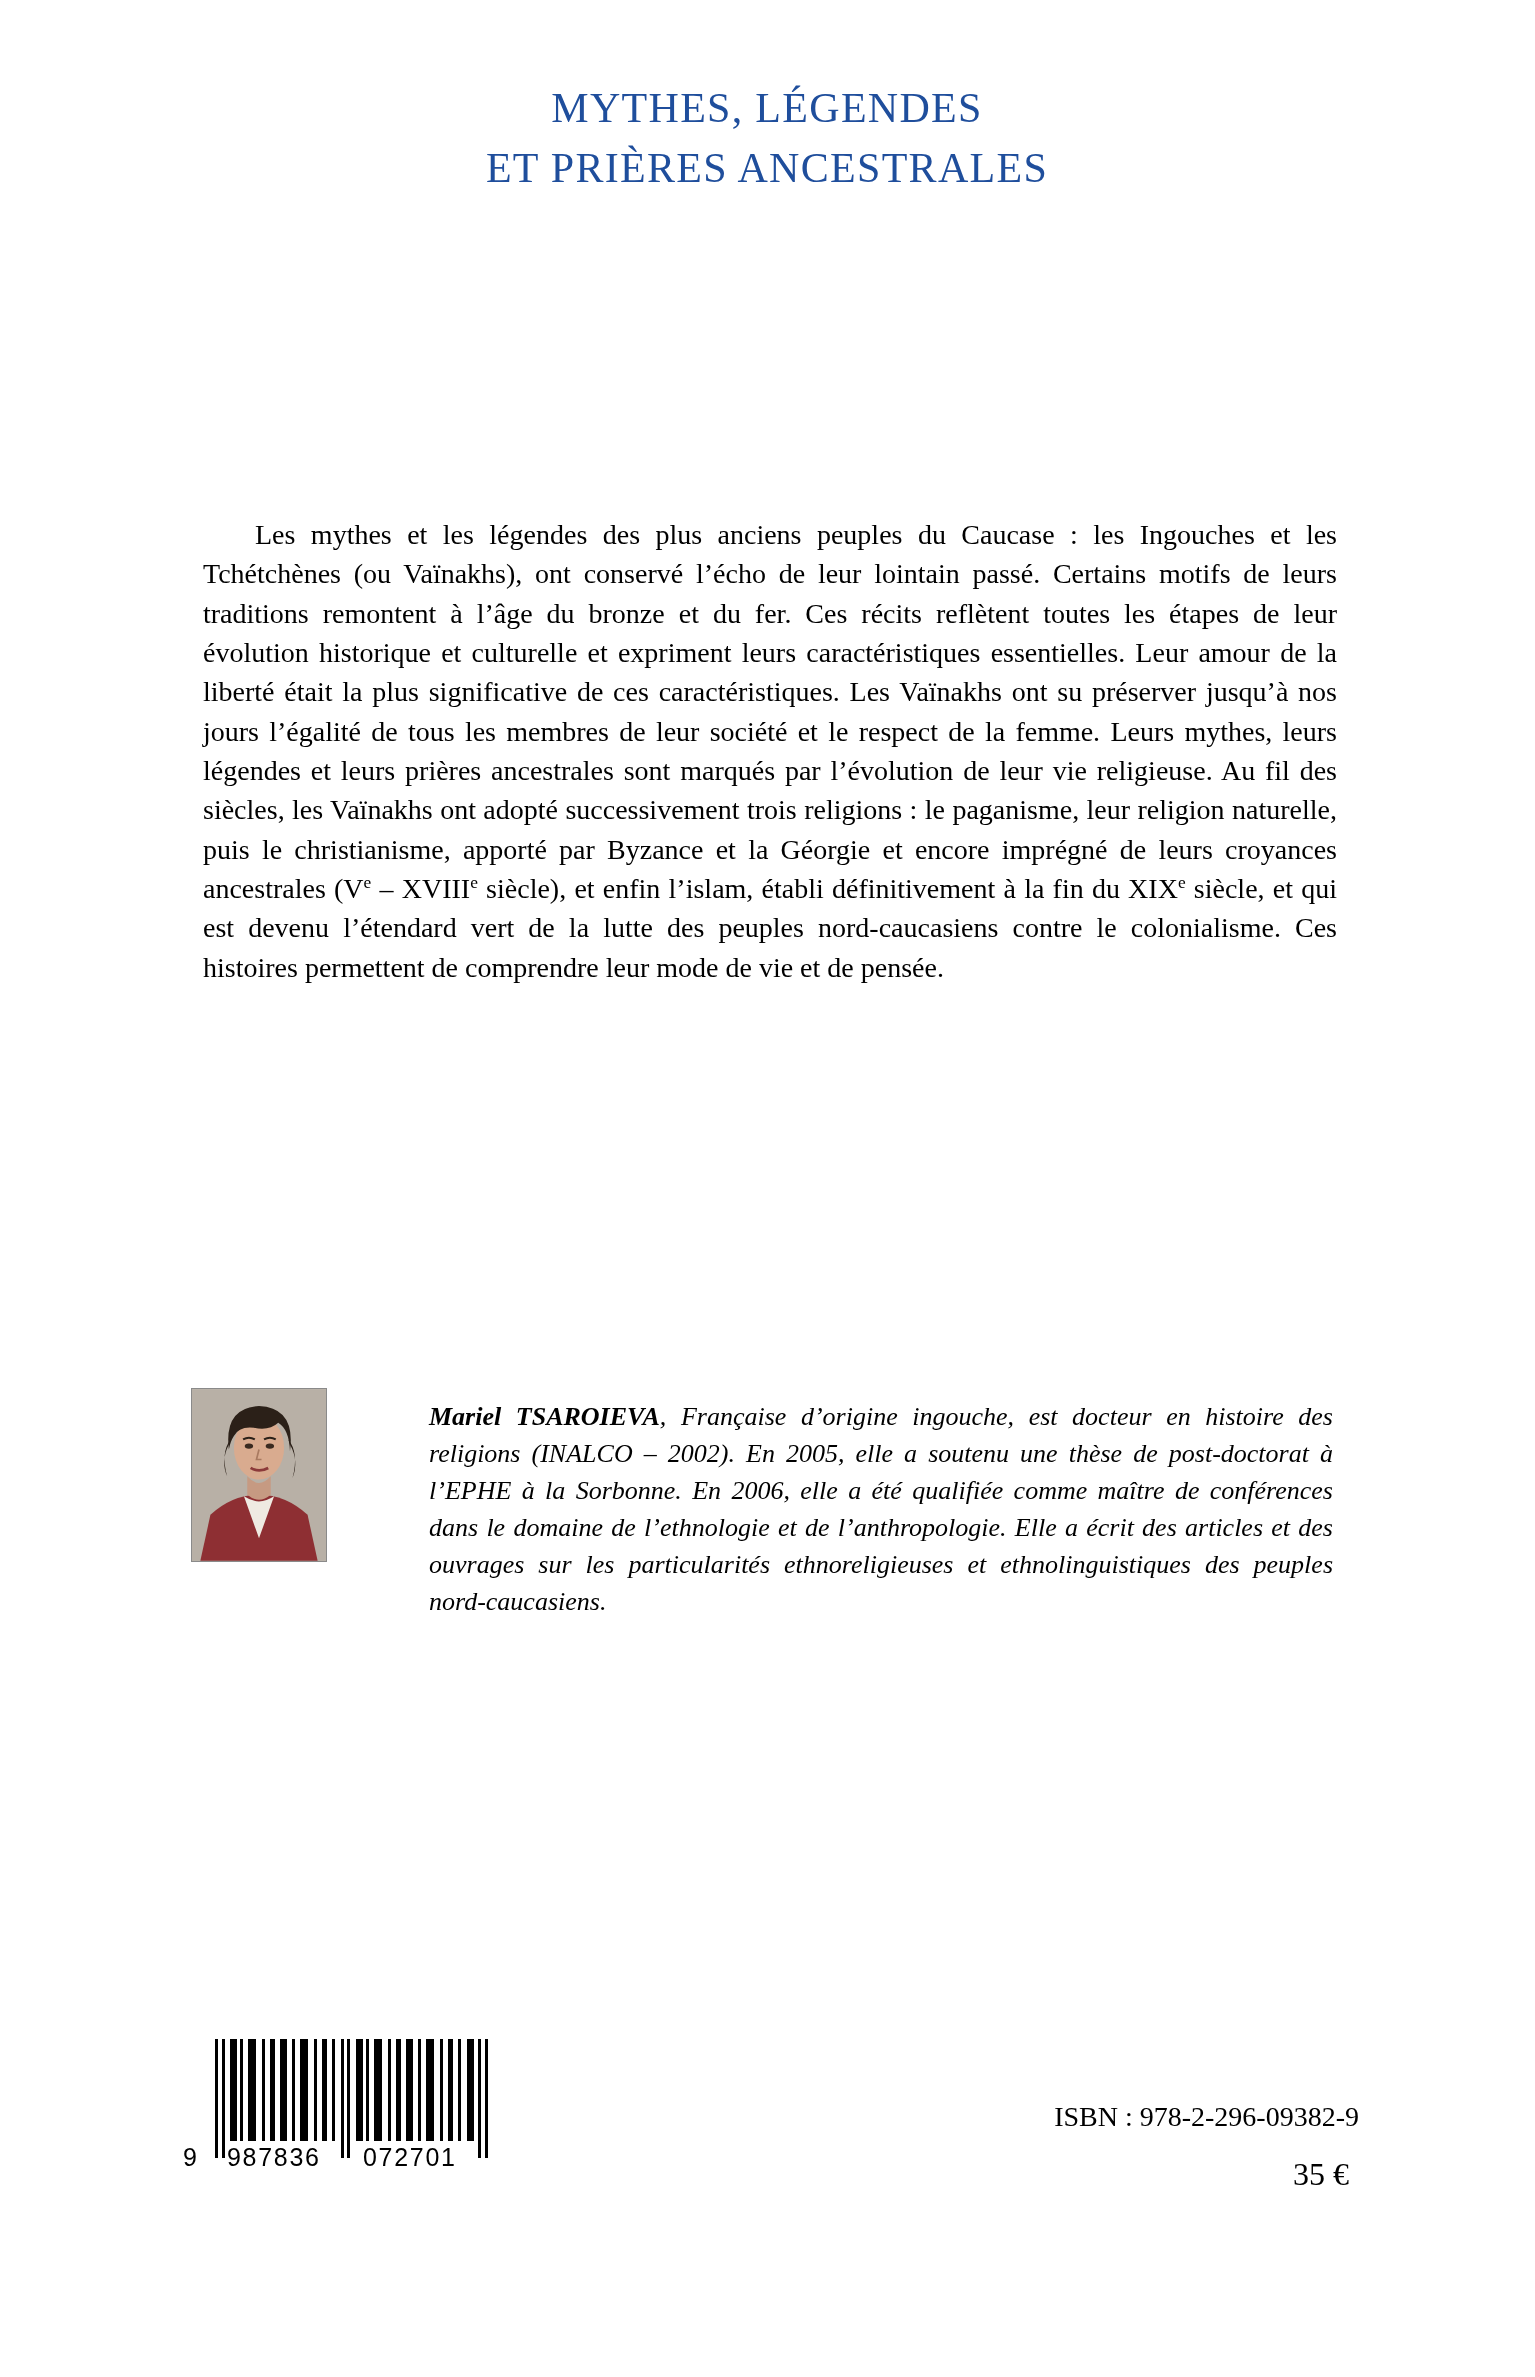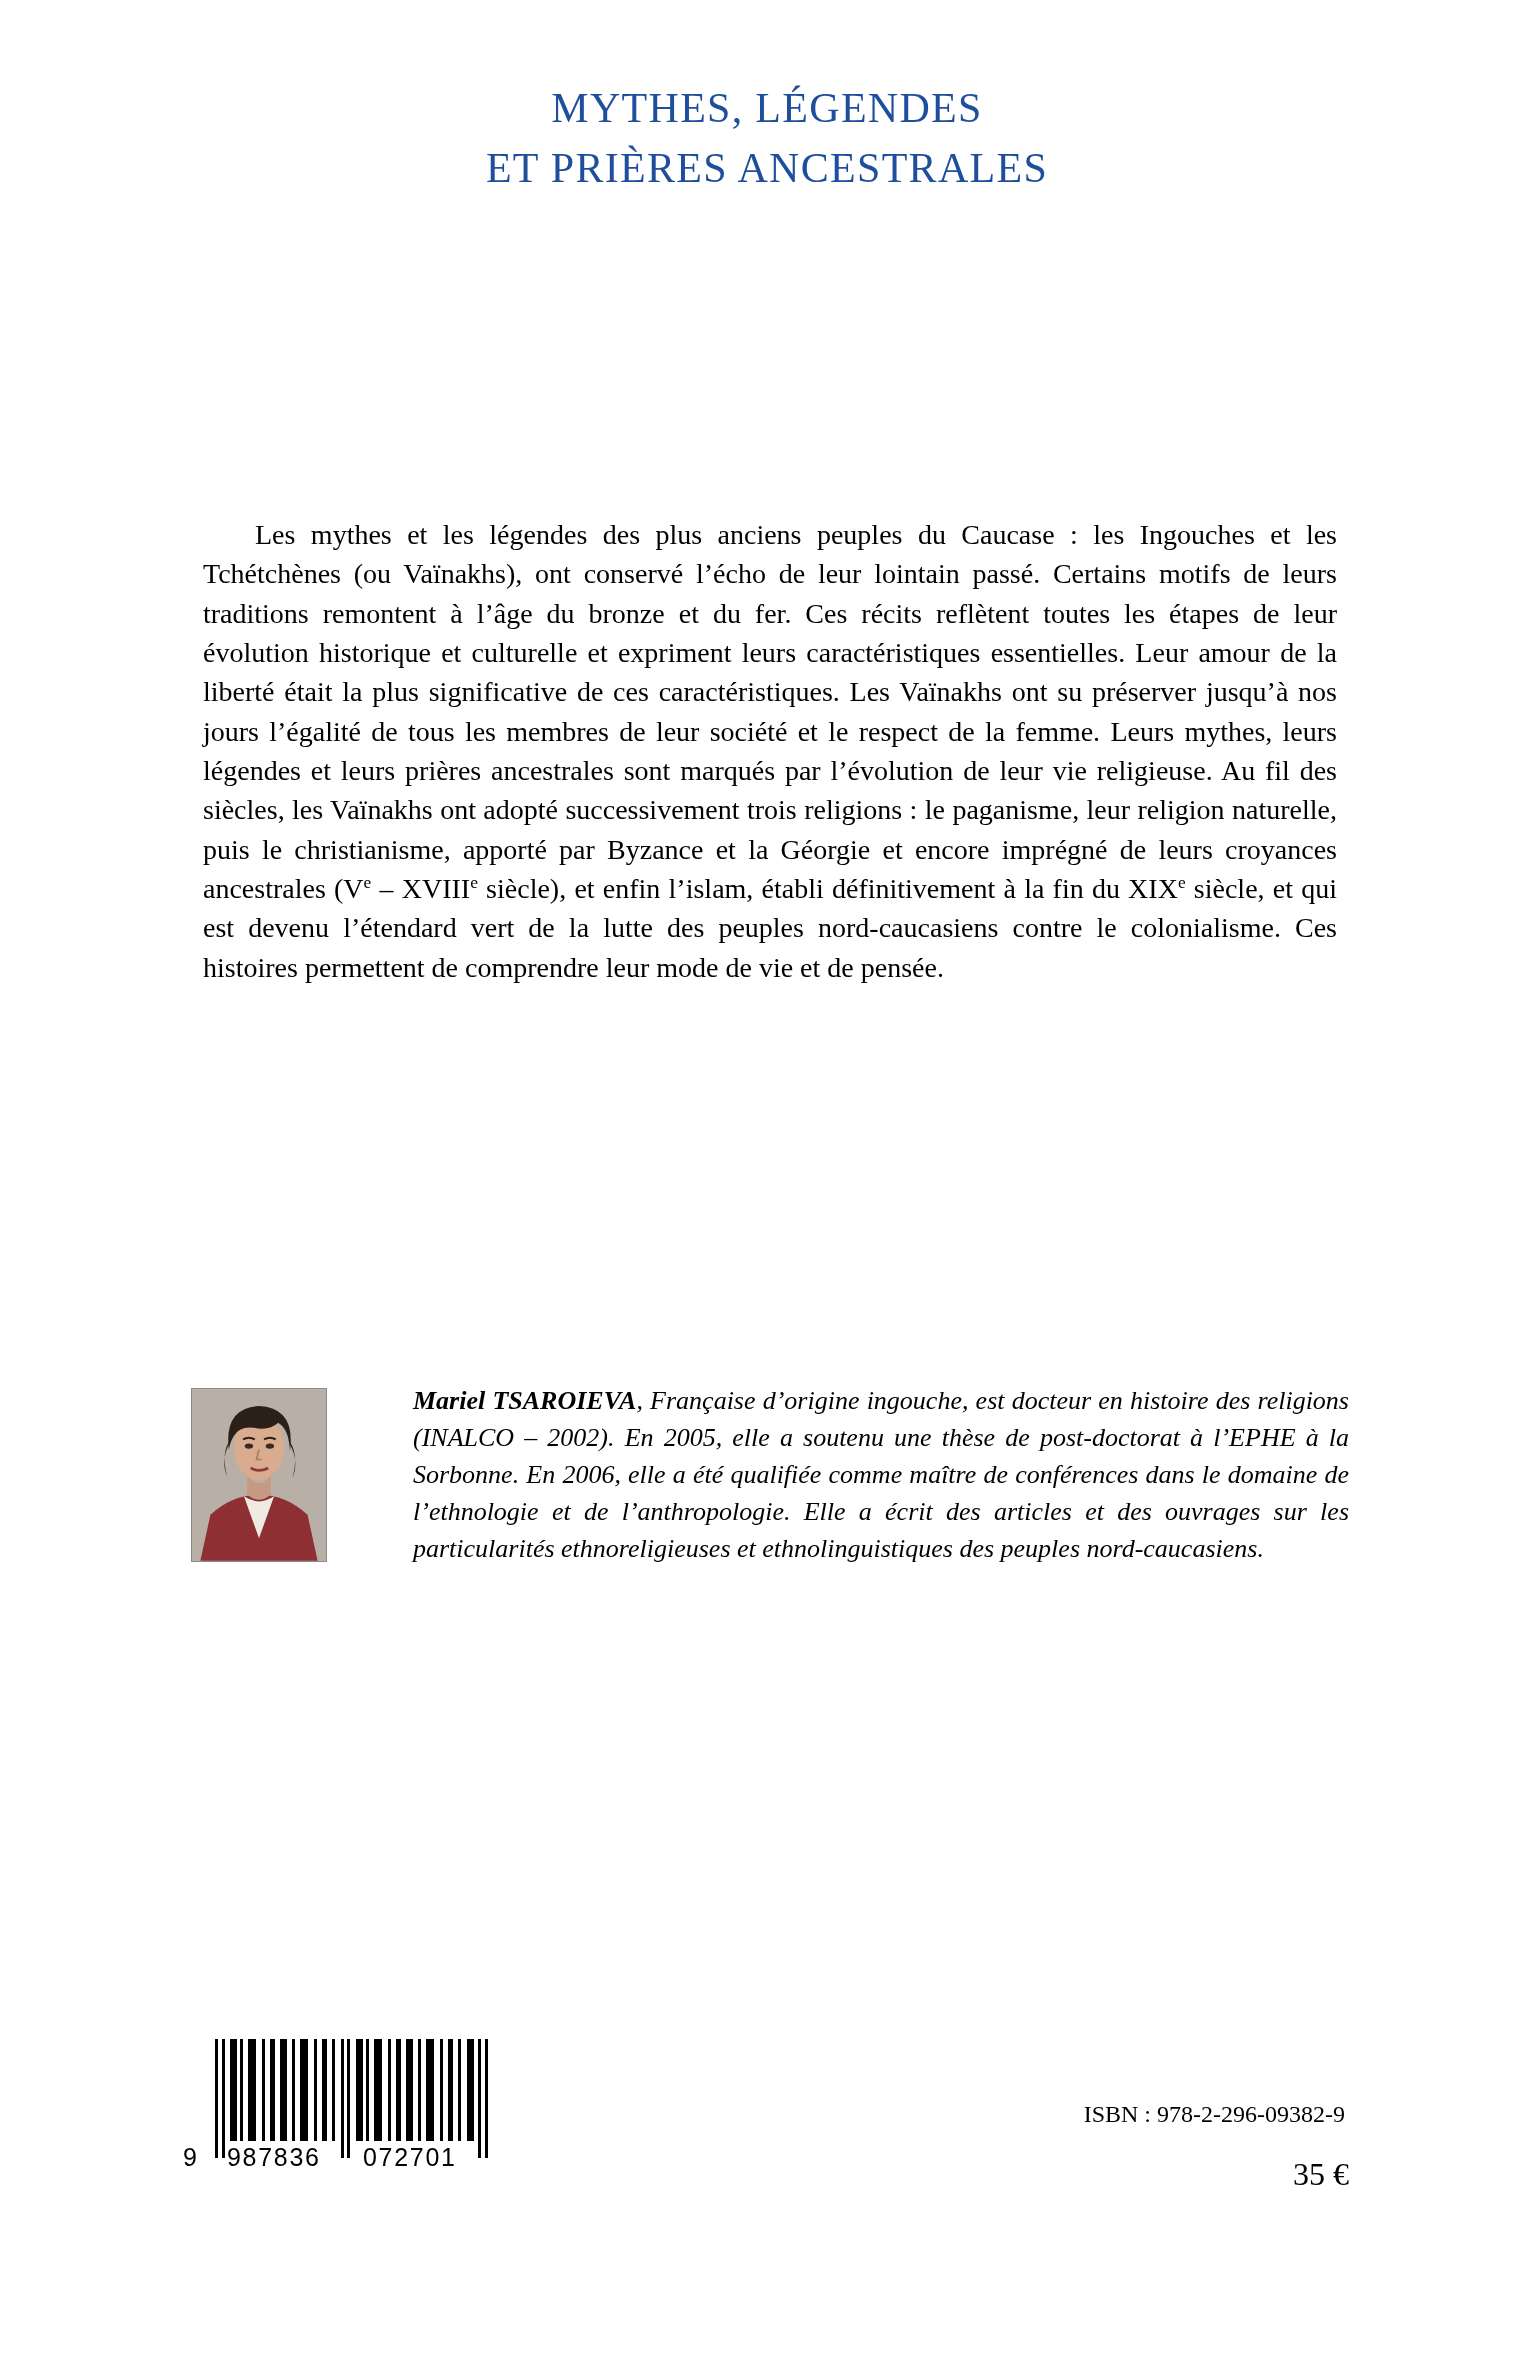--- a/index.html
+++ b/index.html
@@ -81,21 +81,21 @@
     position: absolute;
     left: 413px;
     top: 1383px;
     width: 936px;
     font-size: 26px;
     line-height: 1.42;
     font-style: italic;
     text-align: justify;
     text-justify: inter-word;
   }
-  .author-bio p { margin: 0; }
+  .author-bio p { margin: 16px; }
   .author-bio .author-name {
     font-weight: bold;
     font-style: italic;
   }
 
   
   .barcode-area {
     position: absolute;
     left: 183px;
     top: 2039px;
@@ -127,23 +127,23 @@
     position: absolute;
     top: 0;
   }
   .bc-d0 { left: 0px; }
   .bc-d1 { left: 44px; }
   .bc-d2 { left: 180px; }
 
   
   .isbn {
     position: absolute;
-    right: 190px;
+    right: 176px;
     top: 2101px;
-    font-size: 24px;
+    font-size: 28px;
     text-align: center;
     white-space: nowrap;
   }
   .price {
     position: absolute;
     right: 186px;
     top: 2156px;
     font-size: 32px;
     text-align: right;
     white-space: nowrap;

